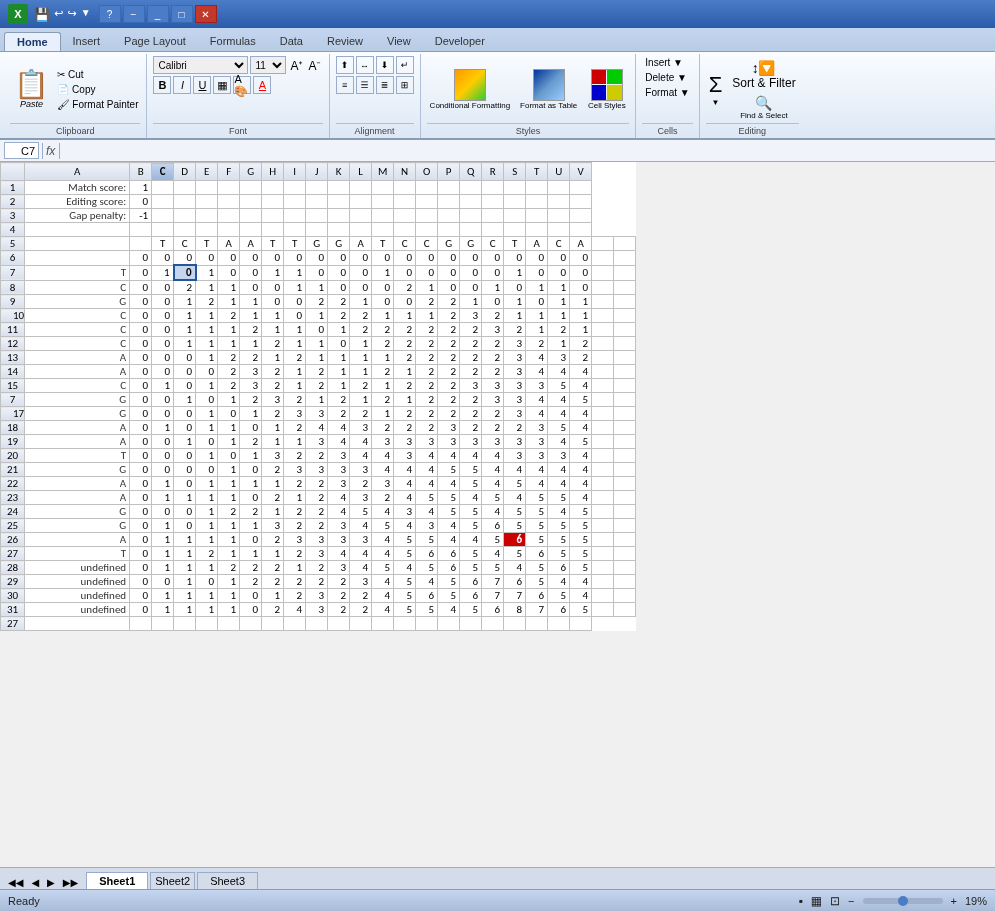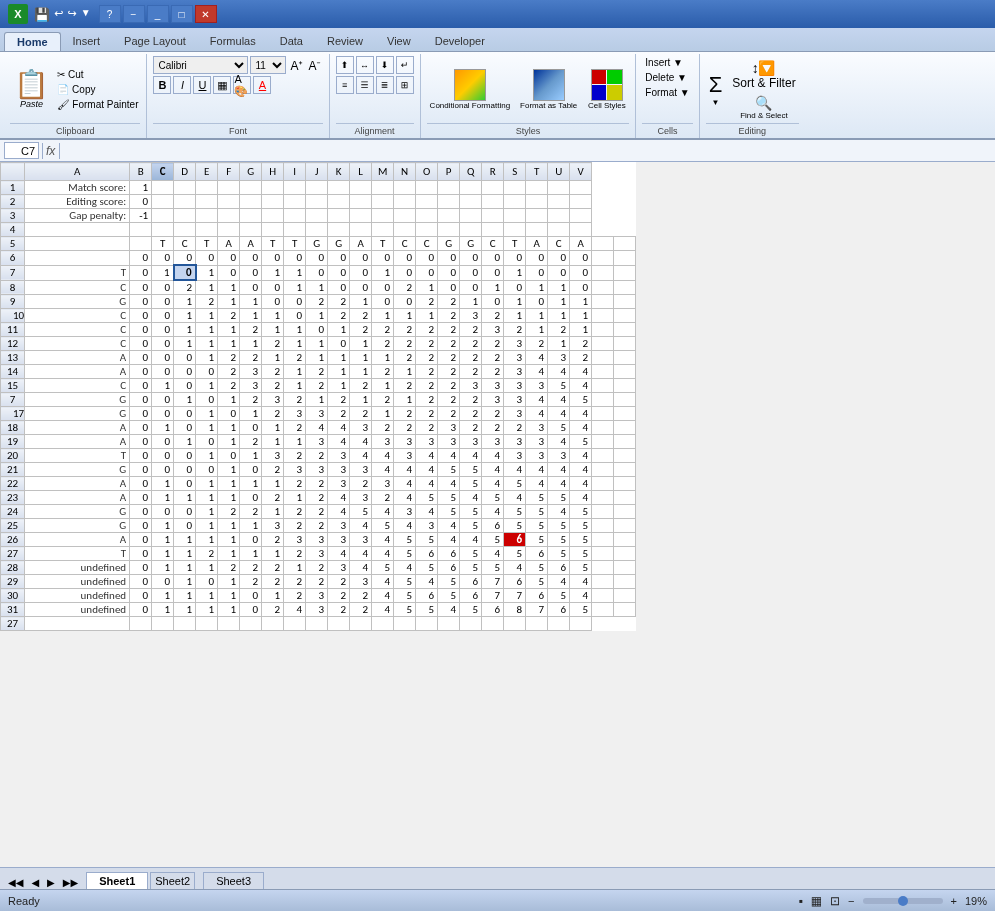--- a/index.html
+++ b/index.html
@@ -1045,21 +1045,21 @@
     </div>
   </div>
 
   <div style="background:#d4dcea;border-top:1px solid #9aaccc;height:22px;display:flex;align-items:flex-end;padding-left:4px;">
     <div style="padding:1px 4px;cursor:pointer;font-size:10px;">◀◀</div>
     <div style="padding:1px 4px;cursor:pointer;font-size:10px;">◀</div>
     <div style="padding:1px 4px;cursor:pointer;font-size:10px;">▶</div>
     <div style="padding:1px 4px;cursor:pointer;font-size:10px;">▶▶</div>
     <div style="padding:2px 12px;background:white;border:1px solid #9aaccc;border-bottom:none;font-size:11px;cursor:pointer;margin-left:4px;font-weight:bold;">Sheet1</div>
     <div style="padding:2px 4px;background:#d4dcea;border:1px solid #9aaccc;border-bottom:none;font-size:11px;cursor:pointer;margin-left:2px;">Sheet2</div>
-    <div style="padding:2px 12px;background:#d4dcea;border:1px solid #9aaccc;border-bottom:none;font-size:11px;cursor:pointer;margin-left:8px;">Sheet3</div>
+    <div style="padding:2px 12px;background:#d4dcea;border:1px solid #9aaccc;border-bottom:none;font-size:11px;cursor:pointer;margin-left:2px;">Sheet3</div>
   </div>
 
   <div style="background:linear-gradient(to bottom,#c5d5ef,#a8bcd8);height:22px;display:flex;align-items:center;padding:0 8px;border-top:1px solid #8a9bb5;font-size:11px;color:#222;">
     <span>Ready</span>
     <div style="margin-left:auto;display:flex;gap:8px;align-items:center;">
       <div style="cursor:pointer;font-size:12px;">▪</div>
       <div style="cursor:pointer;font-size:12px;">▦</div>
       <div style="cursor:pointer;font-size:12px;">⊡</div>
       <div style="cursor:pointer;">−</div>
       <div style="width:80px;height:6px;background:#a0b0cc;border-radius:3px;cursor:pointer;position:relative;">

